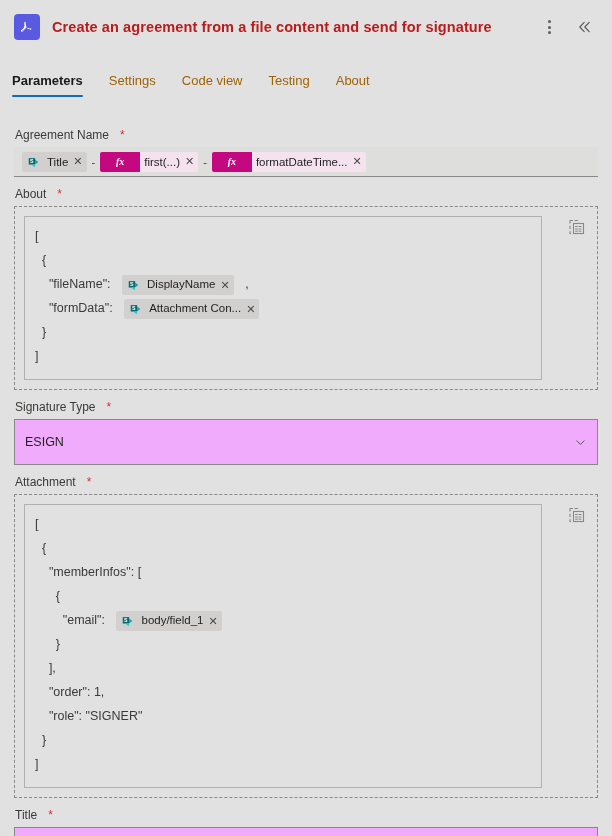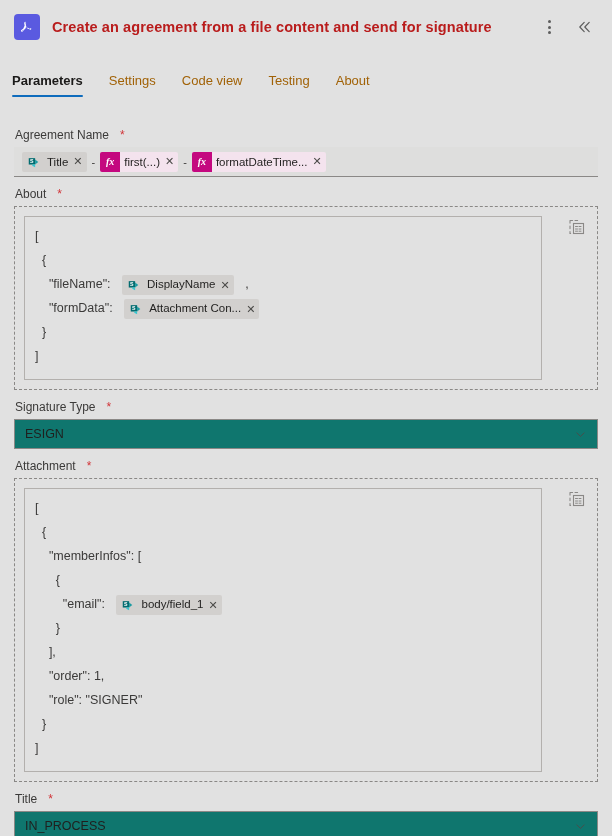--- a/index.html
+++ b/index.html
@@ -126,21 +126,21 @@
     flex: 0 0 auto;
   }
   .token.fx .badge {
     background: #c4087f;
     color: #fff;
     font-style: italic;
     font-weight: 700;
     font-size: 10px;
     font-family: "Liberation Serif", serif;
     height: 20px;
-    width: 20px;
+    width: 40px;
   }
   .token .tok-x {
     font-size: 11px; color: #4b4a48; padding-left: 1px;
     line-height: 1; cursor: pointer;
   }
   .sep { font-size: 11px; color: #3b3a39; padding: 0 1px; }
 
   
   .json-outer {
     border: 1px dashed #8a8886;
@@ -169,22 +169,22 @@
   .dyn-btn {
     position: absolute;
     top: 8px; right: 8px;
     width: 24px; height: 24px;
     display: flex; align-items: center; justify-content: center;
     cursor: pointer;
   }
 
   
   .dropdown {
-    height: 30px;
-    background: #0f766e;
+    height: 46px;
+    background: #f0abfc;
     border: 1px solid #8a8886;
     display: flex;
     align-items: center;
     padding: 0 10px;
     font-size: 12.5px;
     color: #201f1e;
     cursor: pointer;
   }
   .dropdown .chev { margin-left: auto; color: #4b4a48; display: flex; }
 </style>

